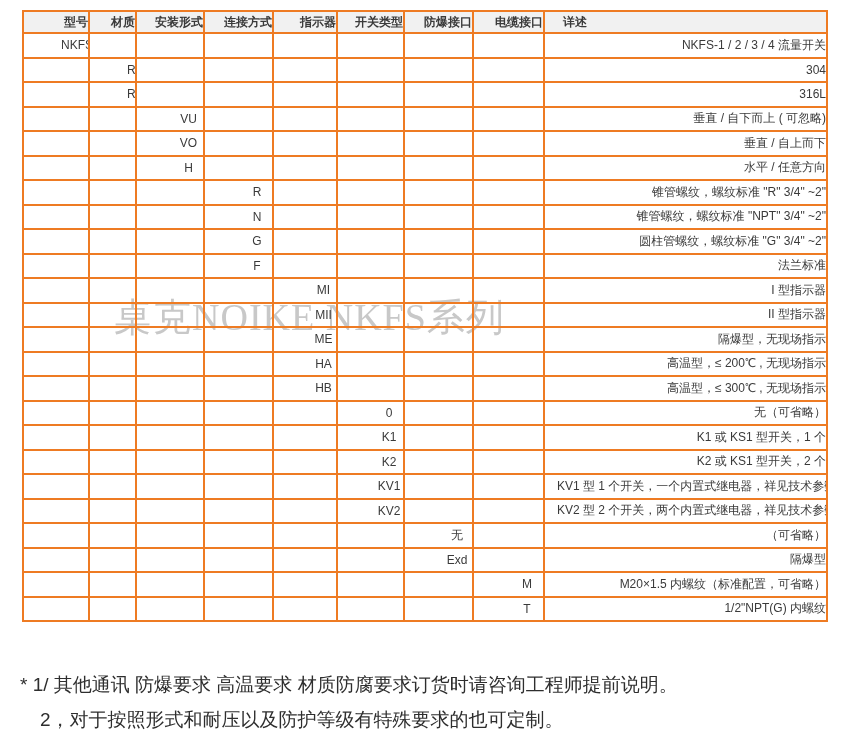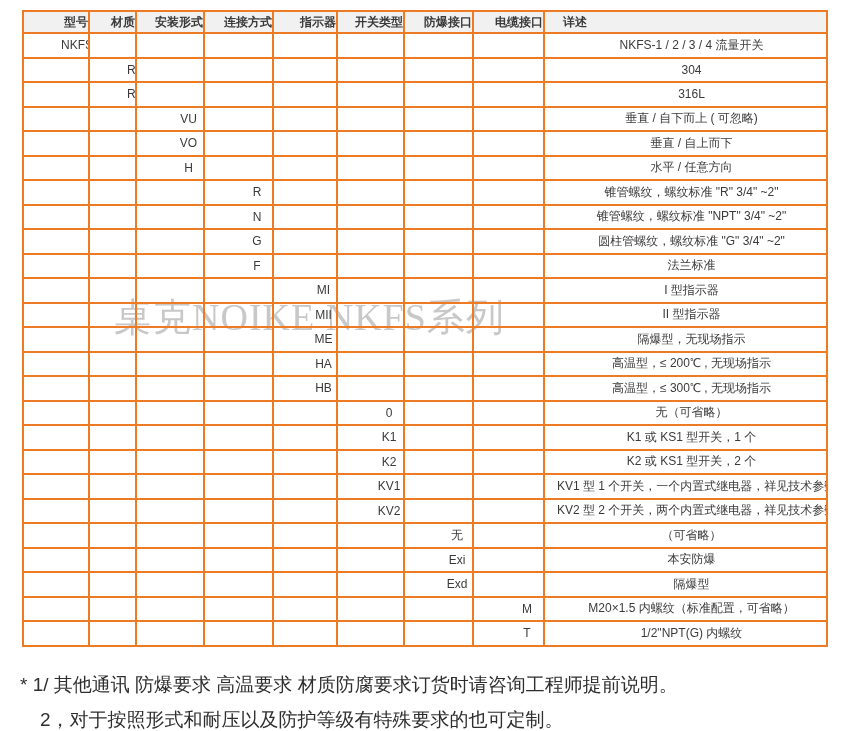--- a/index.html
+++ b/index.html
@@ -51,21 +51,21 @@
     background: var(--header-bg, #f1f1f1);
     font-weight: bold;
     text-align: right;
     height: 20px;
   }
   .spec-table thead th.desc-h {
     text-align: left;
     padding-left: 18px;
   }
   .spec-table td.code { text-align: center; padding-left: 37px; }
-  .spec-table td.desc { text-align: center; padding-left: 12px; }
+  .spec-table td.desc { text-align: right; padding-left: 12px; }
   .notes {
     position: absolute;
     left: 20px;
     top: 672px;
     z-index: 1;
     font-size: 19px;
     color: #2e2e2e;
   }
   .note-line2 {
     margin-left: 20px;
@@ -345,31 +345,20 @@
           <td></td>
           <td class="desc">（可省略）</td>
         </tr>
         <tr>
           <td></td>
           <td></td>
           <td></td>
           <td></td>
           <td></td>
           <td></td>
-          <td class="code">Exi</td>
-          <td></td>
-          <td class="desc">本安防爆</td>
-        </tr>
-        <tr>
-          <td></td>
-          <td></td>
-          <td></td>
-          <td></td>
-          <td></td>
-          <td></td>
           <td class="code">Exd</td>
           <td></td>
           <td class="desc">隔爆型</td>
         </tr>
         <tr>
           <td></td>
           <td></td>
           <td></td>
           <td></td>
           <td></td>

